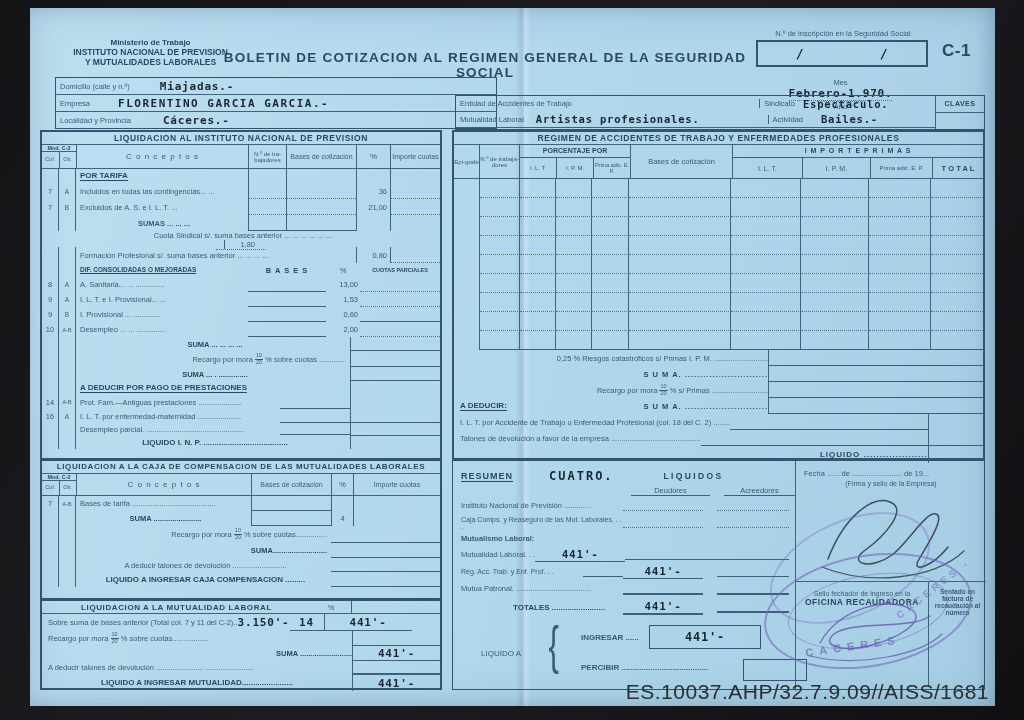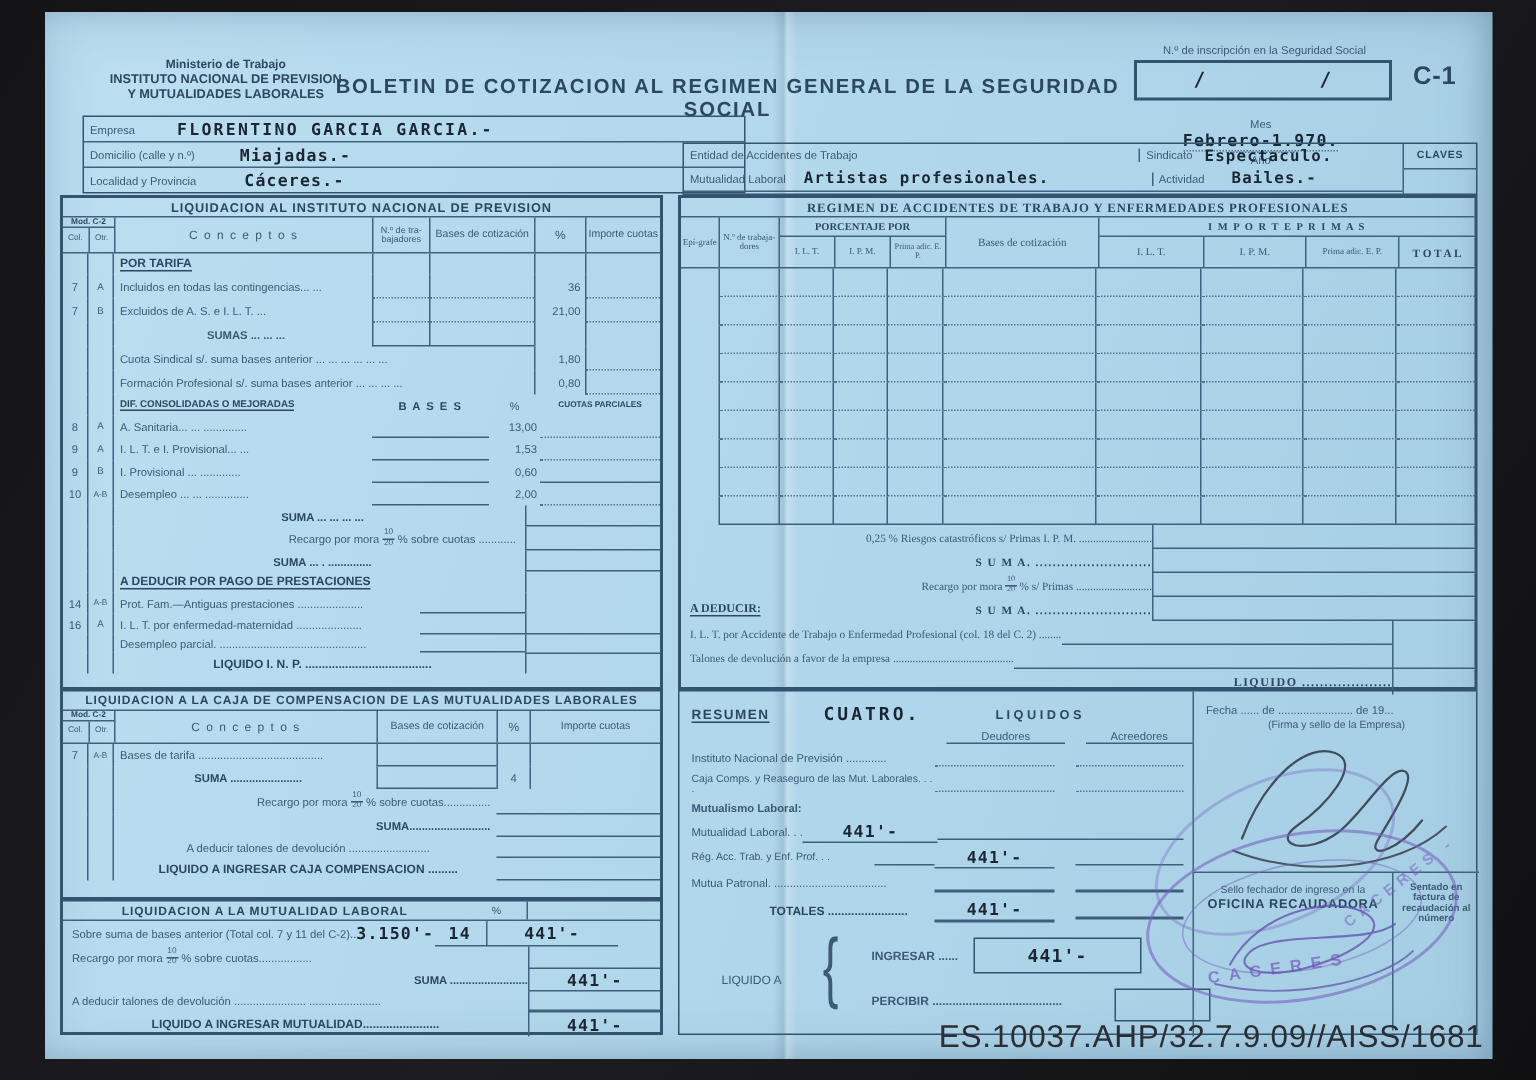--- a/index.html
+++ b/index.html
@@ -54,26 +54,26 @@
 
   <div class="abs p" style="left:718px;top:21px;width:190px;text-align:center;font-size:7.5px;">N.º de inscripción en la Seguridad Social</div>
   <div class="abs bx row" style="left:726px;top:32px;width:172px;height:27px;">
     <span class="t" style="flex:1;text-align:center;font-size:13px;">/</span>
     <span class="t" style="flex:1;text-align:center;font-size:13px;">/</span>
   </div>
   <div class="abs b" style="left:912px;top:33px;font-size:17px;letter-spacing:.5px;">C-1</div>
 
   <div class="abs" style="left:25px;top:69px;width:442px;height:52px;border:1.5px solid var(--lineh);">
     <div class="row hb" style="height:17px;padding:0 4px;">
+      <span class="lab">Domicilio (calle y n.º)</span>
+      <span class="t" style="font-size:11px;margin-left:30px;">Miajadas.-</span>
+    </div>
+    <div class="row hb" style="height:17px;padding:0 4px;">
       <span class="lab">Empresa</span>
       <span class="t" style="font-size:11px;margin-left:28px;letter-spacing:1.5px;">FLORENTINO GARCIA GARCIA.-</span>
-    </div>
-    <div class="row hb" style="height:17px;padding:0 4px;">
-      <span class="lab">Domicilio (calle y n.º)</span>
-      <span class="t" style="font-size:11px;margin-left:30px;">Miajadas.-</span>
     </div>
     <div class="row" style="height:16px;padding:0 4px;">
       <span class="lab">Localidad y Provincia</span>
       <span class="t" style="font-size:11px;margin-left:32px;">Cáceres.-</span>
     </div>
   </div>
 
   <div class="abs row" style="left:668px;top:70px;width:285px;height:14px;flex-direction:column;">
     <span class="lab">Mes</span>
     <span class="t" style="font-size:11px;margin:0 2px;border-bottom:1px dotted rgba(58,92,122,.8);">Febrero-1.970.</span>
@@ -149,21 +149,21 @@
     </div>
     <div class="row" style="height:16px;">
       <div class="cell c1"></div>
         <div class="cell c2"></div>
       <div class="cell cc lab" style="justify-content:center;font-weight:bold;">SUMAS ... ... ...</div>
       <div class="cell vl ul" style="width:38px;"></div>
         <div class="cell vl ul" style="width:70px;"></div>
       <div class="cell vl" style="width:34px;"></div>
         <div class="cell ci"></div>
     </div>
-    <div class="row" style="height:16px;">
+    <div class="row" style="height:16px;flex-direction:column;">
       <div class="cell c1"></div>
         <div class="cell c2"></div>
       <div class="cell cc lab">Cuota Sindical s/. suma bases anterior ... ... ... ... ... ...</div>
       <div class="cell vl lab" style="width:34px;justify-content:flex-end;padding-right:3px;">1,80</div>
       <div class="cell ci dot"></div>
     </div>
     <div class="row" style="height:16px;">
       <div class="cell c1"></div>
         <div class="cell c2"></div>
       <div class="cell cc lab">Formación Profesional s/. suma bases anterior ... ... ... ...</div>
@@ -267,21 +267,21 @@
       <div class="cell ci" style="width:90px;"></div>
     </div>
     <div class="row" style="height:14px;">
       <div class="cell c1"></div>
         <div class="cell c2"></div>
       <div class="cell cc b" style="font-size:8px;justify-content:center;">LIQUIDO I. N. P. ......................................</div>
       <div class="cell ci" style="width:90px;border-top:1px solid var(--line);"></div>
     </div>
   </div>
 
-  <div class="abs bx" style="left:422px;top:122px;width:533px;height:330px;font-family:Liberation Serif, serif;">
+  <div class="abs bx" style="left:422px;top:122px;width:533px;height:330px;">
     <div class="sec-title hb" style="height:12px;line-height:12px;">REGIMEN DE ACCIDENTES DE TRABAJO Y ENFERMEDADES PROFESIONALES</div>
     <div class="row" style="height:34px;align-items:stretch;border-bottom:1px solid var(--line);">
       <div class="cell vr sm p" style="width:26px;text-align:center;justify-content:center;font-size:6px;">Epí-grafe</div>
       <div class="cell vr sm p" style="width:40px;text-align:center;justify-content:center;font-size:6px;">N.º de trabaja-dores</div>
       <div style="width:110px;display:flex;flex-direction:column;border-right:1px solid var(--line);">
         <div class="b hb" style="font-size:7px;text-align:center;height:12px;line-height:12px;">PORCENTAJE POR</div>
         <div style="display:flex;flex:1;">
           <span class="cell vr sm p" style="flex:1;justify-content:center;font-size:6px;">I. L. T.</span>
           <span class="cell vr sm p" style="flex:1;justify-content:center;font-size:6px;">I. P. M.</span>
           <span class="cell sm p" style="flex:1;justify-content:center;text-align:center;font-size:5.5px;">Prima adic. E. P.</span>

